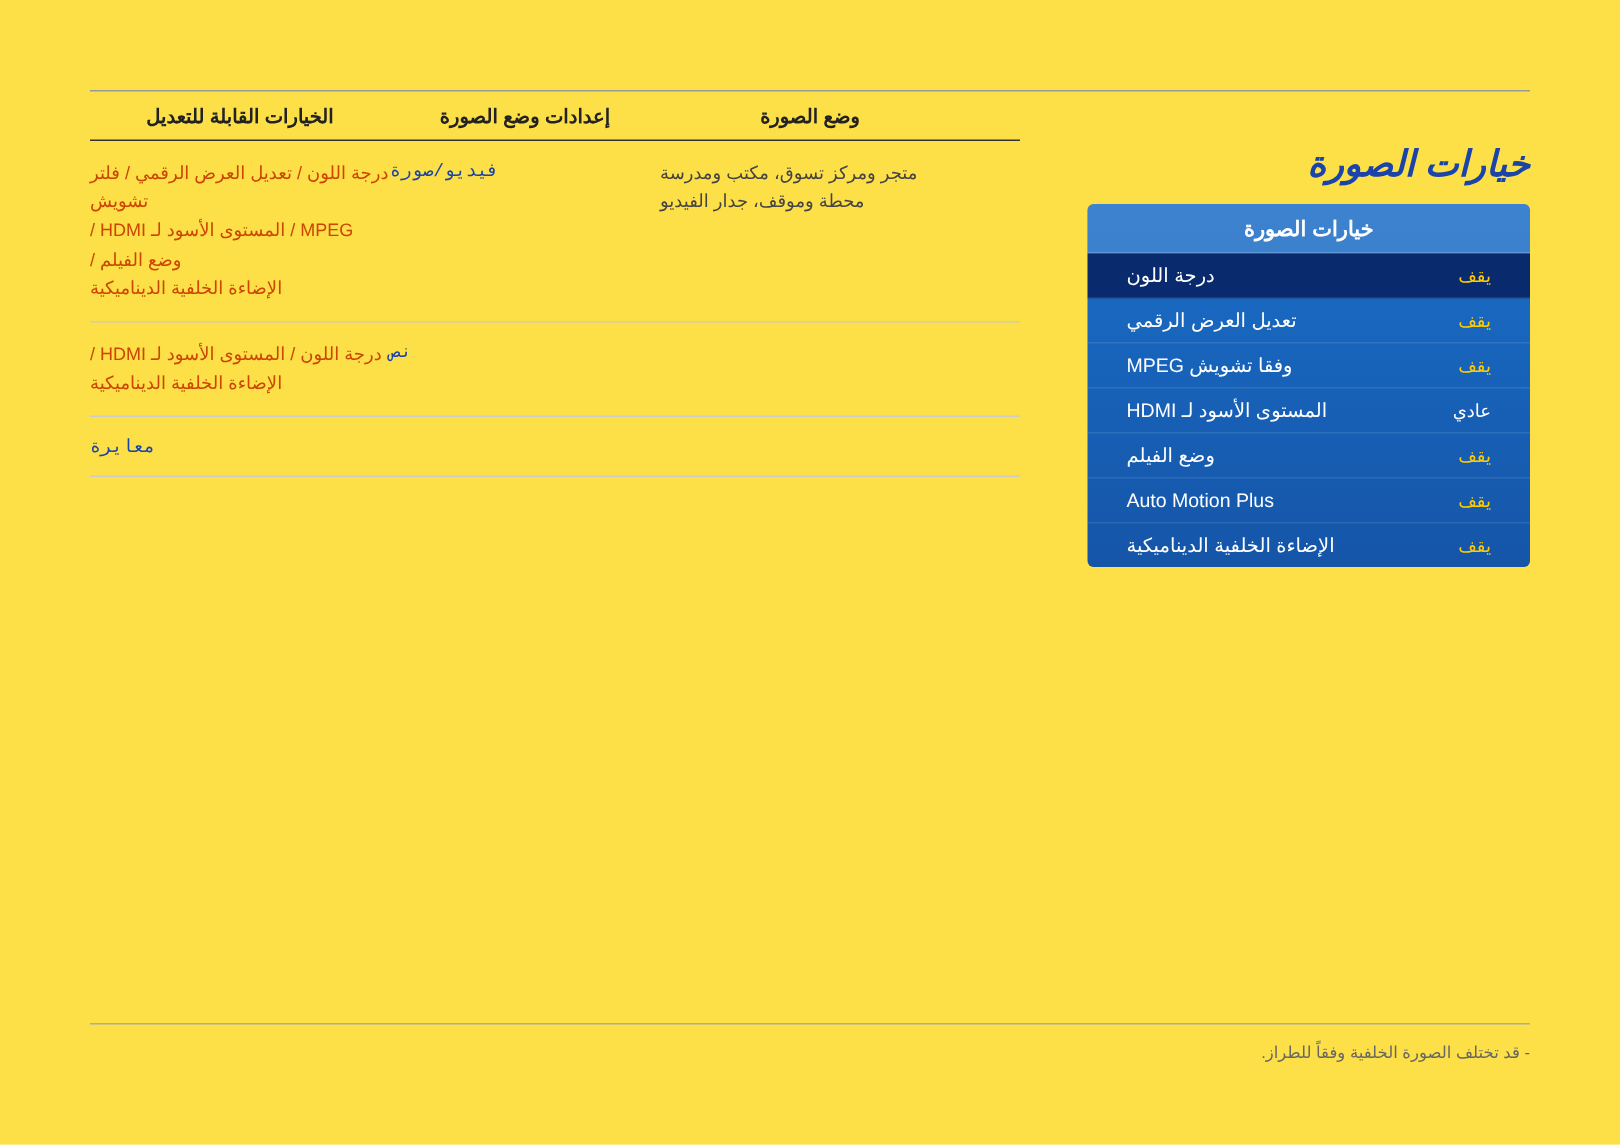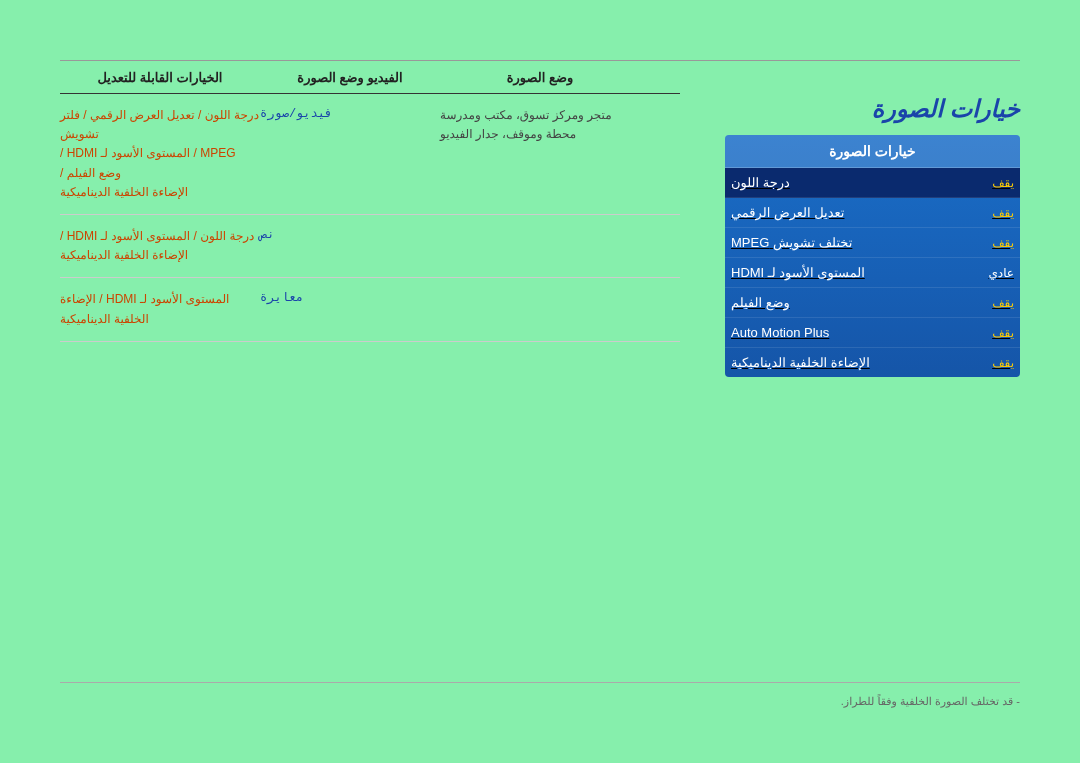--- a/index.html
+++ b/index.html
@@ -10,21 +10,21 @@
       background: #ffffff;
       font-family: 'Arial', 'Tahoma', sans-serif;
       direction: rtl;
       overflow: hidden;
     }
 
     .page-container {
       width: 1080px;
       height: 763px;
       position: relative;
-      background: #86efac;
+      background: #fde047;
     }
 
     
     .top-line {
       position: absolute;
       top: 60px;
       left: 60px;
       right: 60px;
       height: 1px;
       background: #999;
@@ -132,24 +132,23 @@
       text-align: center;
       padding: 8px 12px;
       border-bottom: 1px solid rgba(255,255,255,0.2);
     }
 
     .menu-item {
       display: flex;
       flex-direction: row-reverse;
       justify-content: space-between;
       align-items: center;
-      padding: 7px 6px;
+      padding: 7px 26px;
       border-bottom: 1px solid rgba(255,255,255,0.1);
       cursor: pointer;
-      text-decoration: underline;
     }
 
     .menu-item.active {
       background: #0a2a6e;
     }
 
     .menu-item-label {
       color: #fff;
       font-size: 13px;
       text-align: right;
@@ -188,21 +187,21 @@
 <body>
 
 <div class="page-container">
 
   <div class="top-line"></div>
 
   <div class="left-panel">
 
     <div class="table-header">
       <div class="col-header col-applicable">الخيارات القابلة للتعديل</div>
-      <div class="col-header col-settings">الفيديو وضع الصورة</div>
+      <div class="col-header col-settings">إعدادات وضع الصورة</div>
       <div class="col-header col-mode">وضع الصورة</div>
     </div>
 
     <div class="table-row">
       <div class="cell cell-applicable">
         درجة اللون / تعديل العرض الرقمي / فلتر تشويش<br>
         <span style="color:#cc4400;">MPEG</span> / المستوى الأسود لـ HDMI / وضع الفيلم /<br>
         الإضاءة الخلفية الديناميكية
       </div>
       <div class="cell cell-settings">
@@ -218,23 +217,20 @@
         درجة اللون / المستوى الأسود لـ HDMI /<br>
         الإضاءة الخلفية الديناميكية
       </div>
       <div class="cell cell-settings">
         <span style="color:#1a44aa;">نص</span>
       </div>
       <div class="cell cell-mode"></div>
     </div>
 
     <div class="table-row">
-      <div class="cell cell-applicable">
-        المستوى الأسود لـ HDMI / الإضاءة الخلفية الديناميكية
-      </div>
       <div class="cell cell-settings">
         <span style="color:#1a44aa;">معايرة</span>
       </div>
       <div class="cell cell-mode"></div>
     </div>
 
   </div>
 
   <div class="right-panel">
 
@@ -249,21 +245,21 @@
         <span class="menu-item-label">درجة اللون</span>
         <span class="menu-item-value">يقف</span>
       </div>
 
       <div class="menu-item">
         <span class="menu-item-label">تعديل العرض الرقمي</span>
         <span class="menu-item-value">يقف</span>
       </div>
 
       <div class="menu-item">
-        <span class="menu-item-label">تختلف تشويش MPEG</span>
+        <span class="menu-item-label">وفقا تشويش MPEG</span>
         <span class="menu-item-value">يقف</span>
       </div>
 
       <div class="menu-item">
         <span class="menu-item-label">المستوى الأسود لـ HDMI</span>
         <span class="menu-item-value white">عادي</span>
       </div>
 
       <div class="menu-item">
         <span class="menu-item-label">وضع الفيلم</span>

